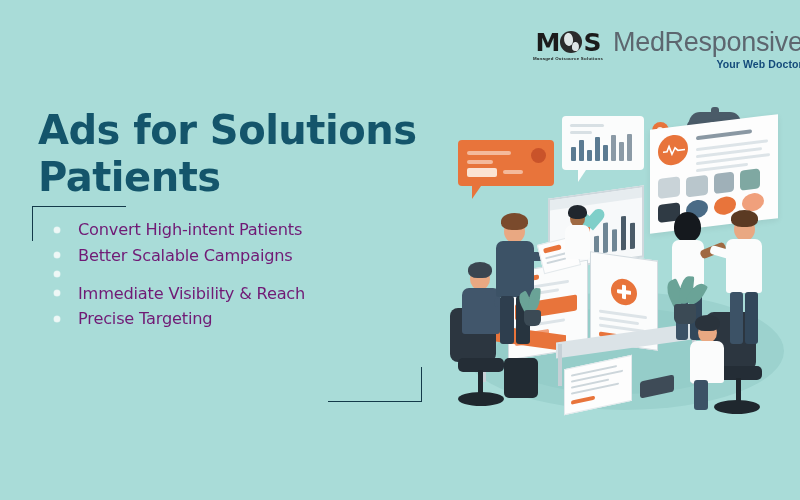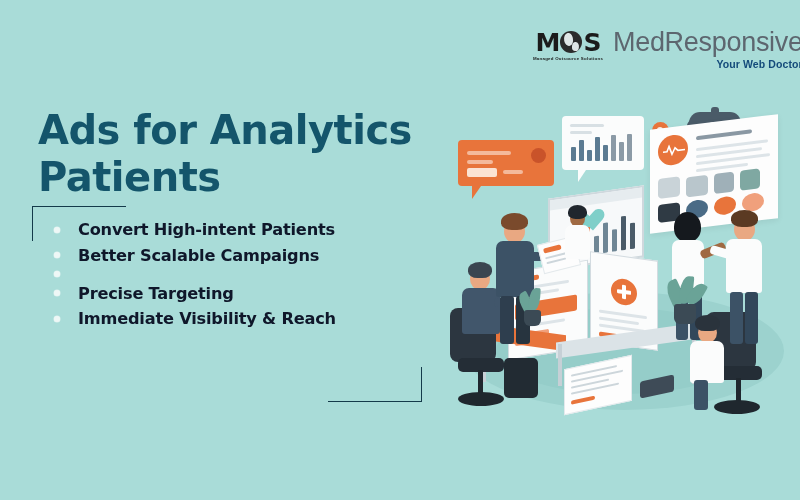--- a/index.html
+++ b/index.html
@@ -34,21 +34,21 @@
 
   
   .list-area{position:absolute;left:32px;top:206px;width:390px;height:196px;}
   .bracket{position:absolute;border-color:#143a4a;}
   .bracket.tl{left:0;top:0;width:93px;height:34px;border-left:1.6px solid #143a4a;border-top:1.6px solid #143a4a;}
   .bracket.br{right:0;bottom:0;width:93px;height:34px;border-right:1.6px solid #143a4a;border-bottom:1.6px solid #143a4a;}
   ul.benefits{list-style:none;margin:0;padding:14px 0 0 22px;}
   ul.benefits li{display:flex;align-items:center;margin-bottom:6.5px;}
   .dot{width:6px;height:6px;border-radius:50%;background:#eef7f6;flex:0 0 auto;margin-right:18px;
     box-shadow:0 0 0 .5px rgba(255,255,255,.6);}
-  .btext{font-family:"DejaVu Sans",sans-serif;font-weight:bold;font-size:16.2px;color:#0f172a;
+  .btext{font-family:"DejaVu Sans",sans-serif;font-weight:normal;font-size:16.2px;color:#701a75;
     letter-spacing:-.2px;white-space:nowrap;}
 
   
   .pill{position:absolute;left:240px;top:428px;width:320px;height:45px;border-radius:23px;
     background:#10495a;display:flex;align-items:center;justify-content:center;}
   .pill span{font-family:"DejaVu Sans",sans-serif;font-size:15.5px;color:#ffffff;letter-spacing:.1px;}
 
   
   .illus{position:absolute;left:436px;top:96px;width:364px;height:320px;}
   .il{position:absolute;}
@@ -163,46 +163,46 @@
       <div class="mos-sub">Managed Outsource Solutions</div>
     </div>
     <div class="brand">
       <div class="brand-name">MedResponsive</div>
       <div class="brand-tag">Your Web Doctor</div>
     </div>
   </div>
 
   <h1 class="title">
     <br>
-    <span>Ads for Analytics</span><br>
+    <span>Ads for Solutions</span><br>
     <span>Patients</span>
   </h1>
 
   <div class="list-area">
     <div class="bracket tl"></div>
     <div class="bracket br"></div>
     <ul class="benefits">
       <li>
         <span class="dot"></span>
         <span class="btext">Convert High-intent Patients</span>
       </li>
       <li>
         <span class="dot"></span>
         <span class="btext">Better Scalable Campaigns</span>
       </li>
       <li>
         <span class="dot"></span>
       </li>
       <li>
         <span class="dot"></span>
+        <span class="btext">Immediate Visibility &amp; Reach</span>
+      </li>
+      <li>
+        <span class="dot"></span>
         <span class="btext">Precise Targeting</span>
-      </li>
-      <li>
-        <span class="dot"></span>
-        <span class="btext">Immediate Visibility &amp; Reach</span>
       </li>
     </ul>
   </div>
 
 
   <div class="illus">
 
     <div class="il ground"></div>
     <div class="il ground2"></div>
 

